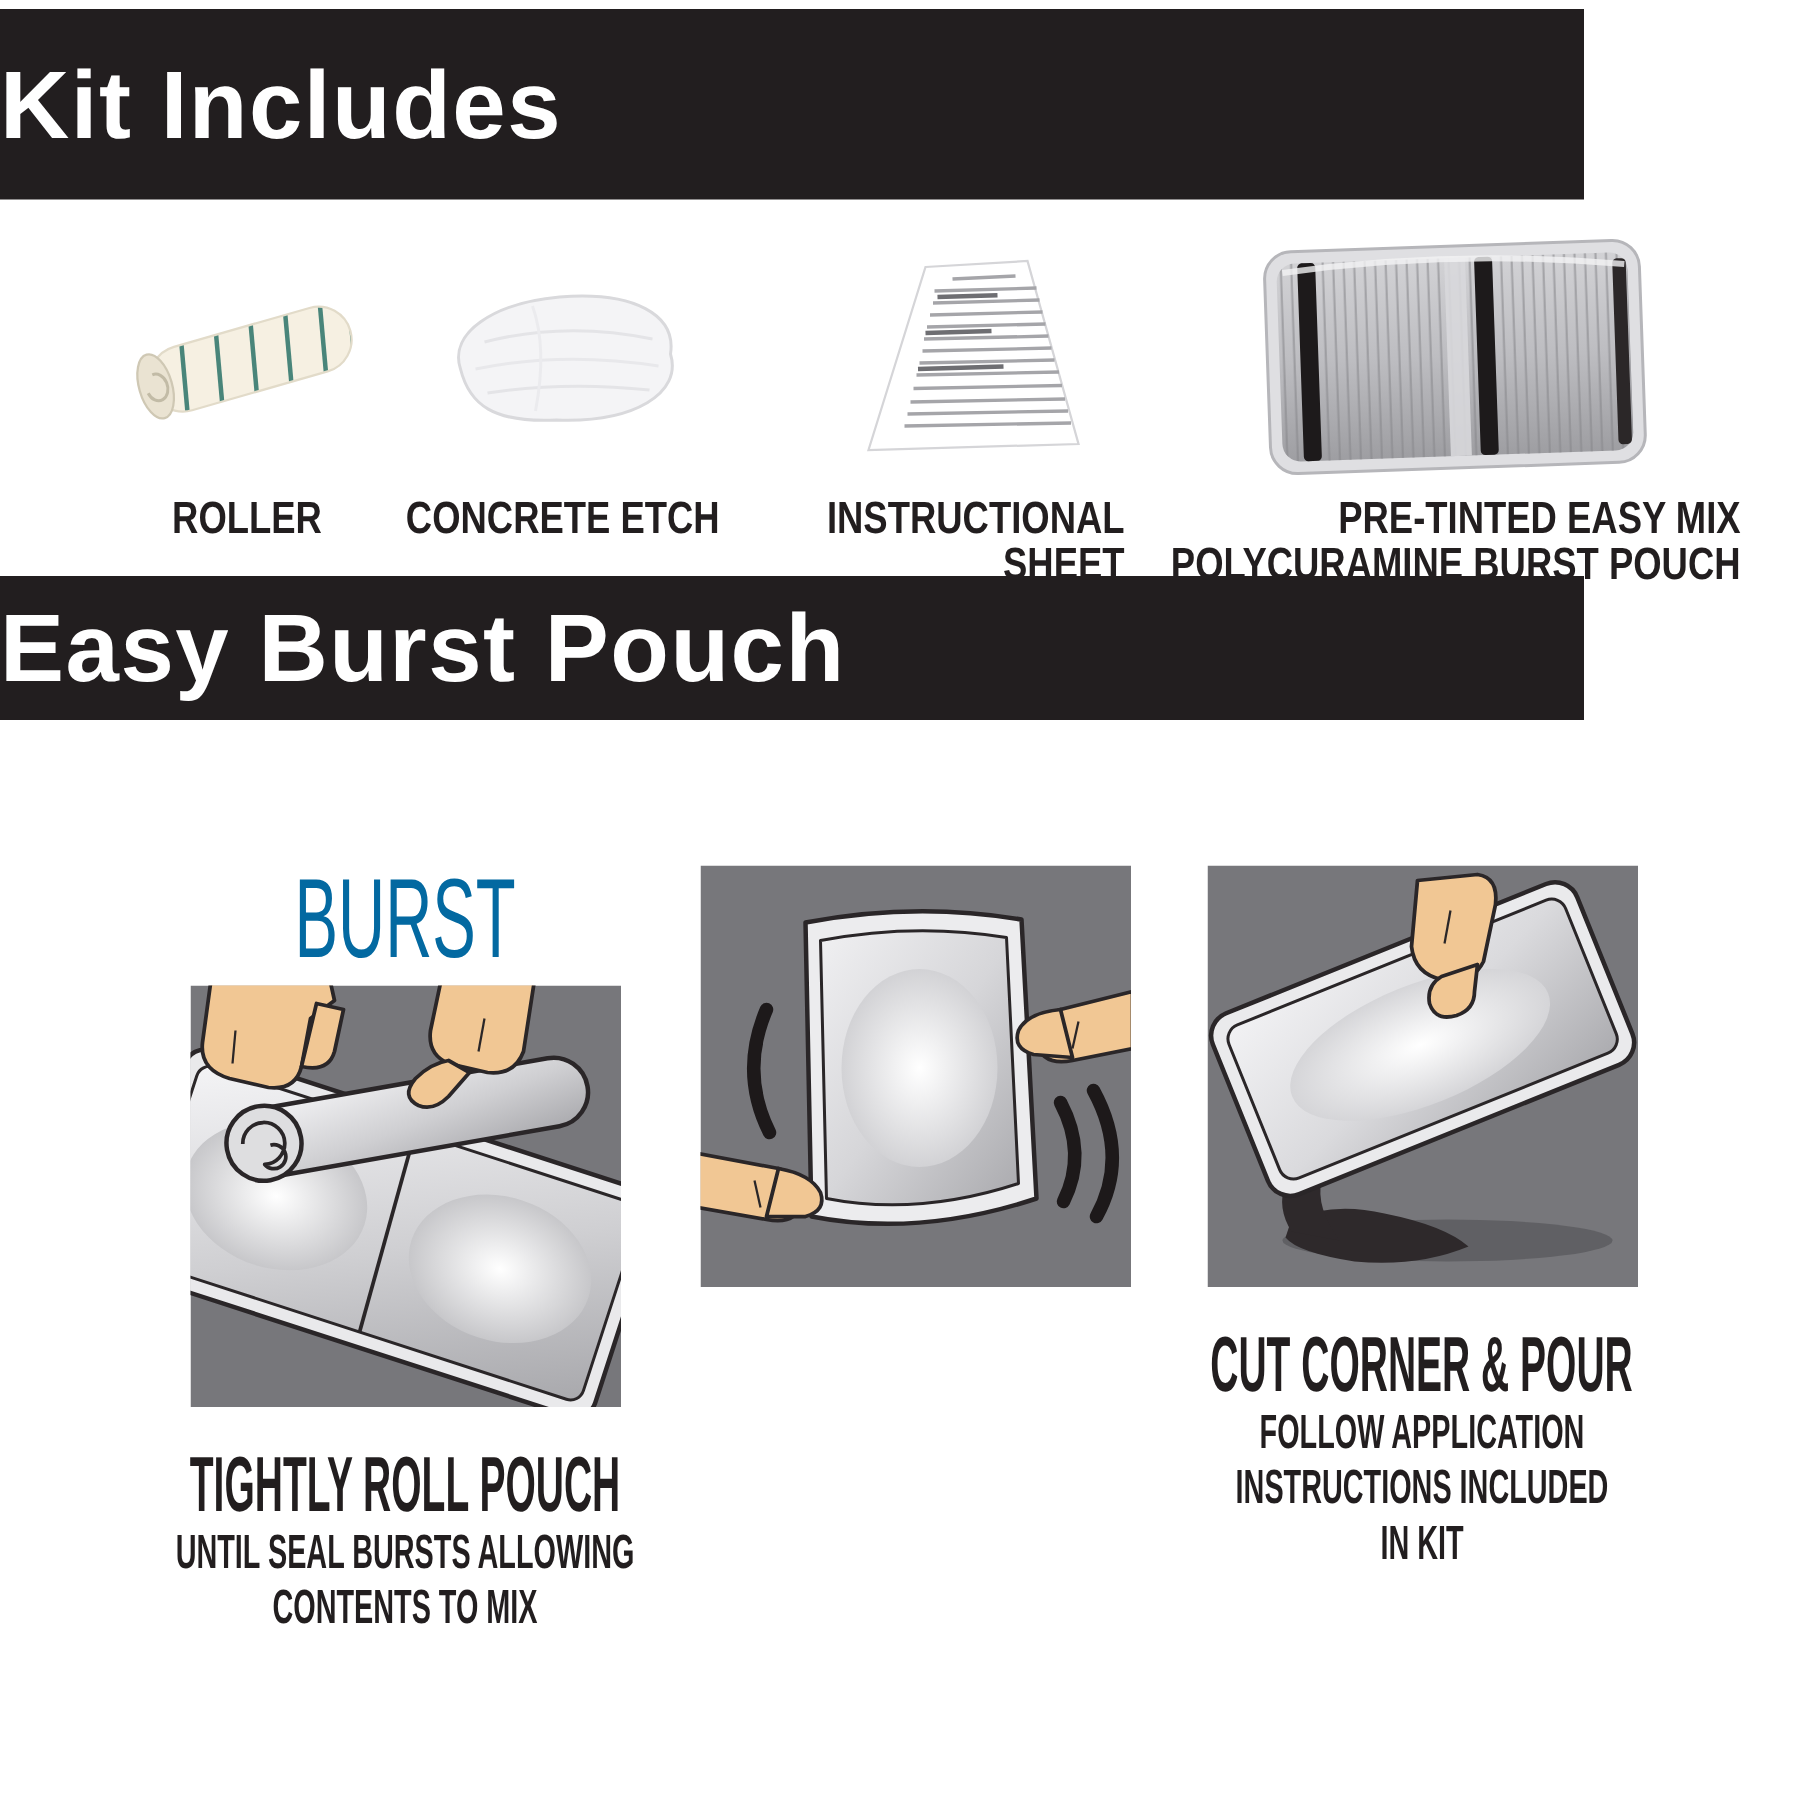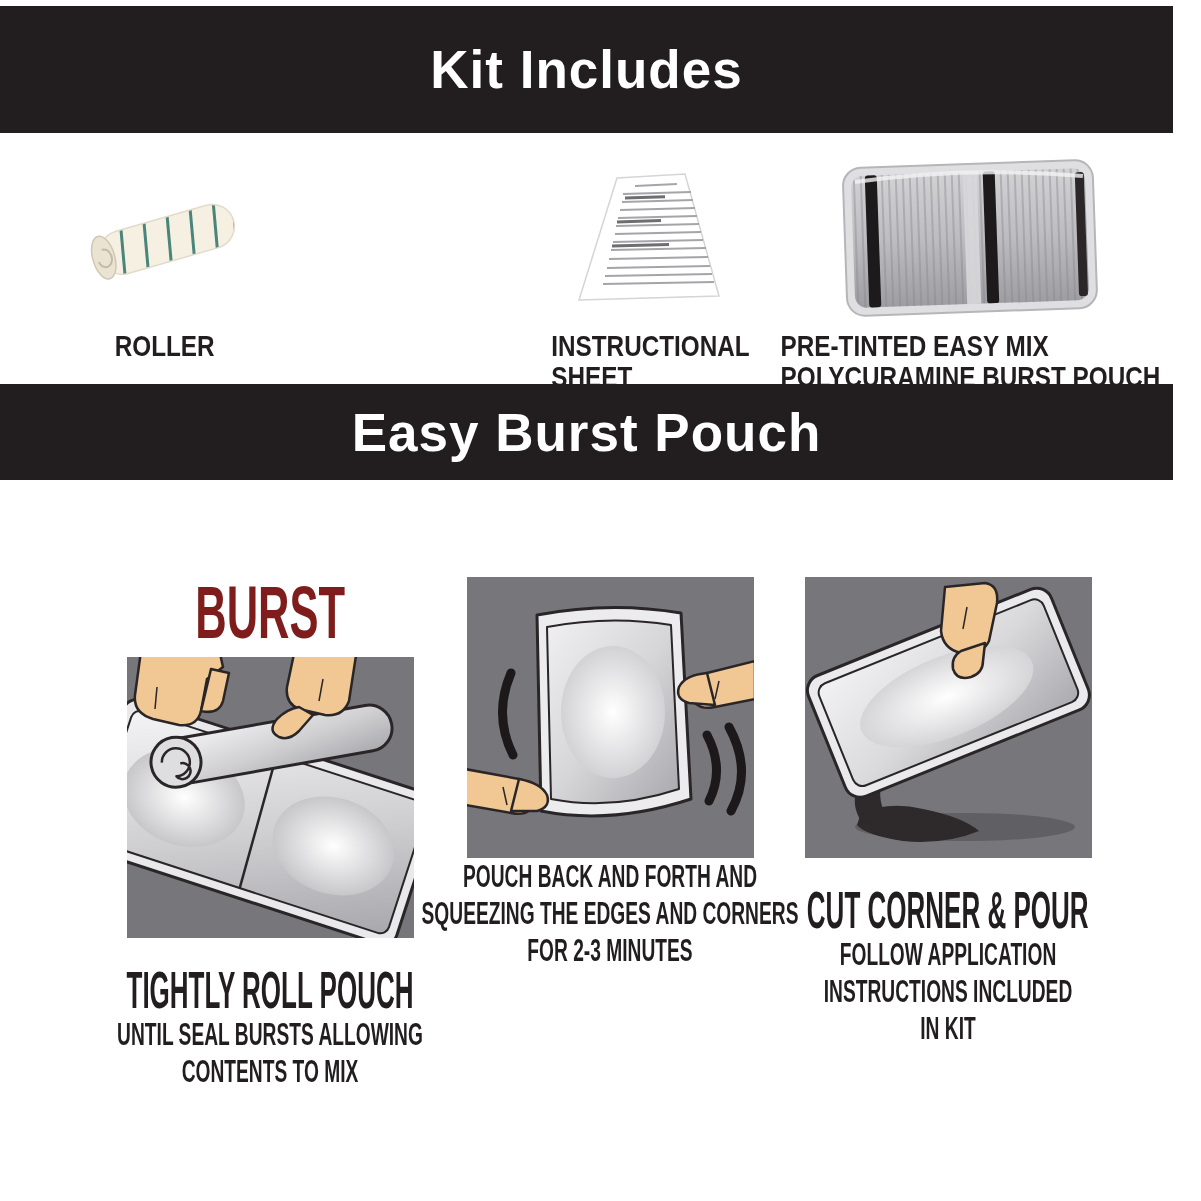--- a/index.html
+++ b/index.html
@@ -3,41 +3,41 @@
 <meta charset="utf-8">
 <style>
   html,body { margin:0; padding:0; background:#ffffff; }
   .page {
     position:relative; width:1201px; height:1201px; background:#ffffff;
     font-family:"Liberation Sans", sans-serif; overflow:hidden;
     color:#221E1F;
   }
   
   .banner {
-    position:absolute; left:0; width:1173px; background:#221E1F; color:#ffffff;
-    display:flex; align-items:center; justify-content:center;
-    font-weight:bold; font-size:53px; letter-spacing:1px;
+    position:absolute; left:0; width:1056px; background:#221E1F; color:#ffffff;
+    display:flex; align-items:center; justify-content:flex-start;
+    font-weight:bold; font-size:64px; letter-spacing:1px;
   }
   .banner1 { top:6px;  height:127px; }
   .banner2 { top:384px; height:96px; }
 
   
   .kit-item { position:absolute; top:150px; display:flex; flex-direction:column; align-items:center; }
   .kit-item .art { height:178px; display:flex; align-items:center; justify-content:center; }
   .item-label {
-    margin-top:2px; text-align:left; font-weight:bold; font-size:30px;
+    margin-top:2px; text-align:right; font-weight:bold; font-size:30px;
     line-height:31px; color:#221E1F;
   }
   .cond { display:inline-block; transform-origin:center; white-space:pre; }
   .item-label .cond { transform:scaleX(0.81); }
 
   
   .step { position:absolute; top:572px; width:640px; display:flex; flex-direction:column; align-items:center; }
   .step-heading {
-    color:#7f1d1d; font-weight:bold; font-size:75px; line-height:80px; text-align:center;
+    color:#0369a1; font-weight:normal; font-size:75px; line-height:80px; text-align:center;
   }
   .step-heading .cond { transform:scaleX(0.58); }
   .step-box { margin-top:5px; width:287px; height:281px; }
   .step-box svg { display:block; }
   .step-title {
     margin-top:26px; font-weight:bold; font-size:52px; line-height:52px; text-align:center; color:#221E1F;
   }
   .step-title .cond { transform:scaleX(0.50); }
   .step-desc {
     width:640px; font-weight:bold; font-size:32px; line-height:37px; text-align:center; color:#221E1F;
@@ -78,20 +78,34 @@
           <ellipse cx="31" cy="66" rx="11" ry="22" fill="#EAE3D2" stroke="#CFC8B4" stroke-width="1.5"></ellipse>
           <path d="M31,58 a7,9 0 1,1 -6,11" fill="none" stroke="#C2BBA6" stroke-width="2"></path>
         </g>
       </svg>
     </div>
     <div class="item-label">
       <span class="cond">ROLLER</span>
     </div>
   </div>
 
+  <div class="kit-item" style="left:260px; width:230px;">
+    <div class="art">
+      <svg width="180" height="110" viewBox="0 0 180 110">
+        <path d="M22,62 C14,38 44,18 88,14 C138,10 166,26 162,52 C170,78 138,98 86,96 C44,98 28,86 22,62 Z" fill="#F4F4F6" stroke="#D9D9DC" stroke-width="2"></path>
+        <path d="M38,44 Q92,30 150,42" stroke="#E4E4E7" stroke-width="2" fill="none"></path>
+        <path d="M32,62 Q90,50 154,60" stroke="#E8E8EB" stroke-width="2" fill="none"></path>
+        <path d="M40,78 Q92,70 148,76" stroke="#E4E4E7" stroke-width="2" fill="none"></path>
+        <path d="M70,20 Q80,48 72,90" stroke="#EBEBEE" stroke-width="2" fill="none"></path>
+      </svg>
+    </div>
+    <div class="item-label">
+      <span class="cond">CONCRETE ETCH</span>
+    </div>
+  </div>
 
   <div class="kit-item" style="left:530px; width:240px;">
     <div class="art">
       <svg width="170" height="135" viewBox="0 0 170 135">
         <polygon points="52,6 120,2 154,124 14,128" fill="#FFFFFF" stroke="#D5D5D8" stroke-width="1.5"></polygon>
         <g stroke="#A5A5A9" stroke-width="2.2">
           <line x1="70" y1="14" x2="112" y2="12"></line>
           <line x1="58" y1="22" x2="126" y2="20"></line>
           <line x1="57" y1="30" x2="128" y2="28"></line>
           <line x1="55" y1="38" x2="130" y2="36"></line>
@@ -238,25 +252,20 @@
             <path d="M36,210 L40,228" fill="none" stroke-width="1.5"></path>
           </g>
           <g stroke="#1D191A" stroke-width="9" fill="none" stroke-linecap="round">
             <path d="M44,96 Q26,138 46,178"></path>
             <path d="M240,158 Q258,192 242,224"></path>
             <path d="M262,150 Q286,194 264,234"></path>
           </g>
         </g>
       </svg>
     </div>
-    <div class="step-desc">
-      <span class="cond">POUCH BACK AND FORTH AND
-SQUEEZING THE EDGES AND CORNERS
-FOR 2-3 MINUTES</span>
-    </div>
   </div>
 
   <div class="step step3">
     <div class="step-box">
       <svg width="287" height="281" viewBox="0 0 287 281">
         <defs>
           <linearGradient id="s3a" x1="0" y1="0" x2="1" y2="1">
             <stop offset="0" stop-color="#F2F2F4"></stop>
               <stop offset="0.5" stop-color="#DADADD"></stop>
               <stop offset="1" stop-color="#ABABAF"></stop>

